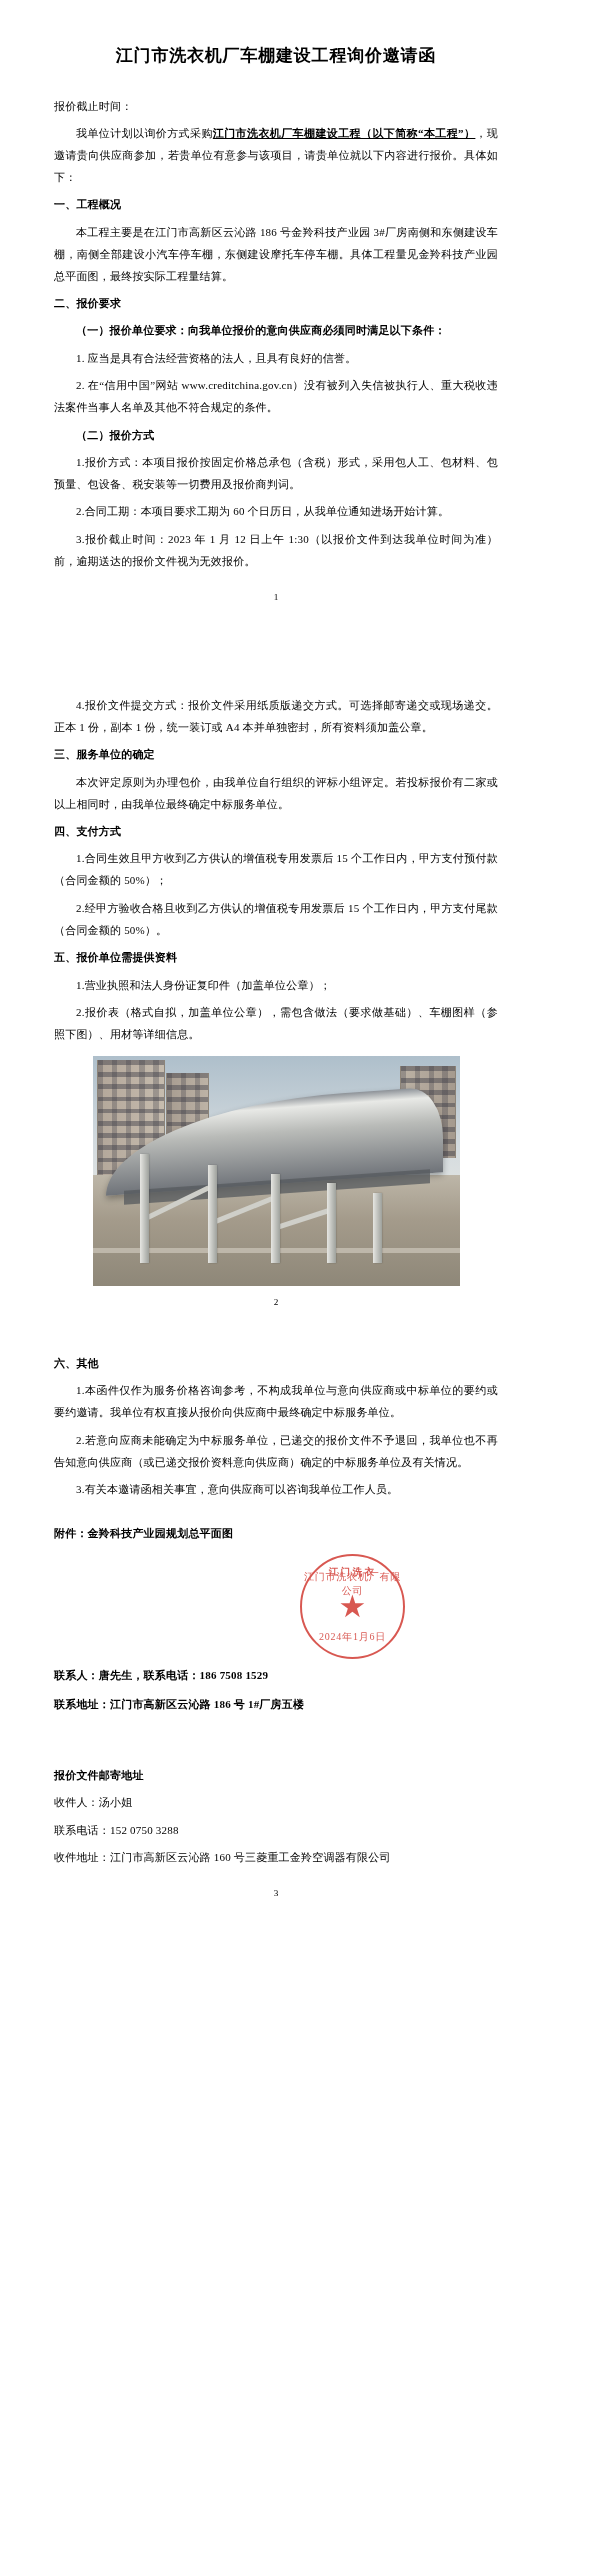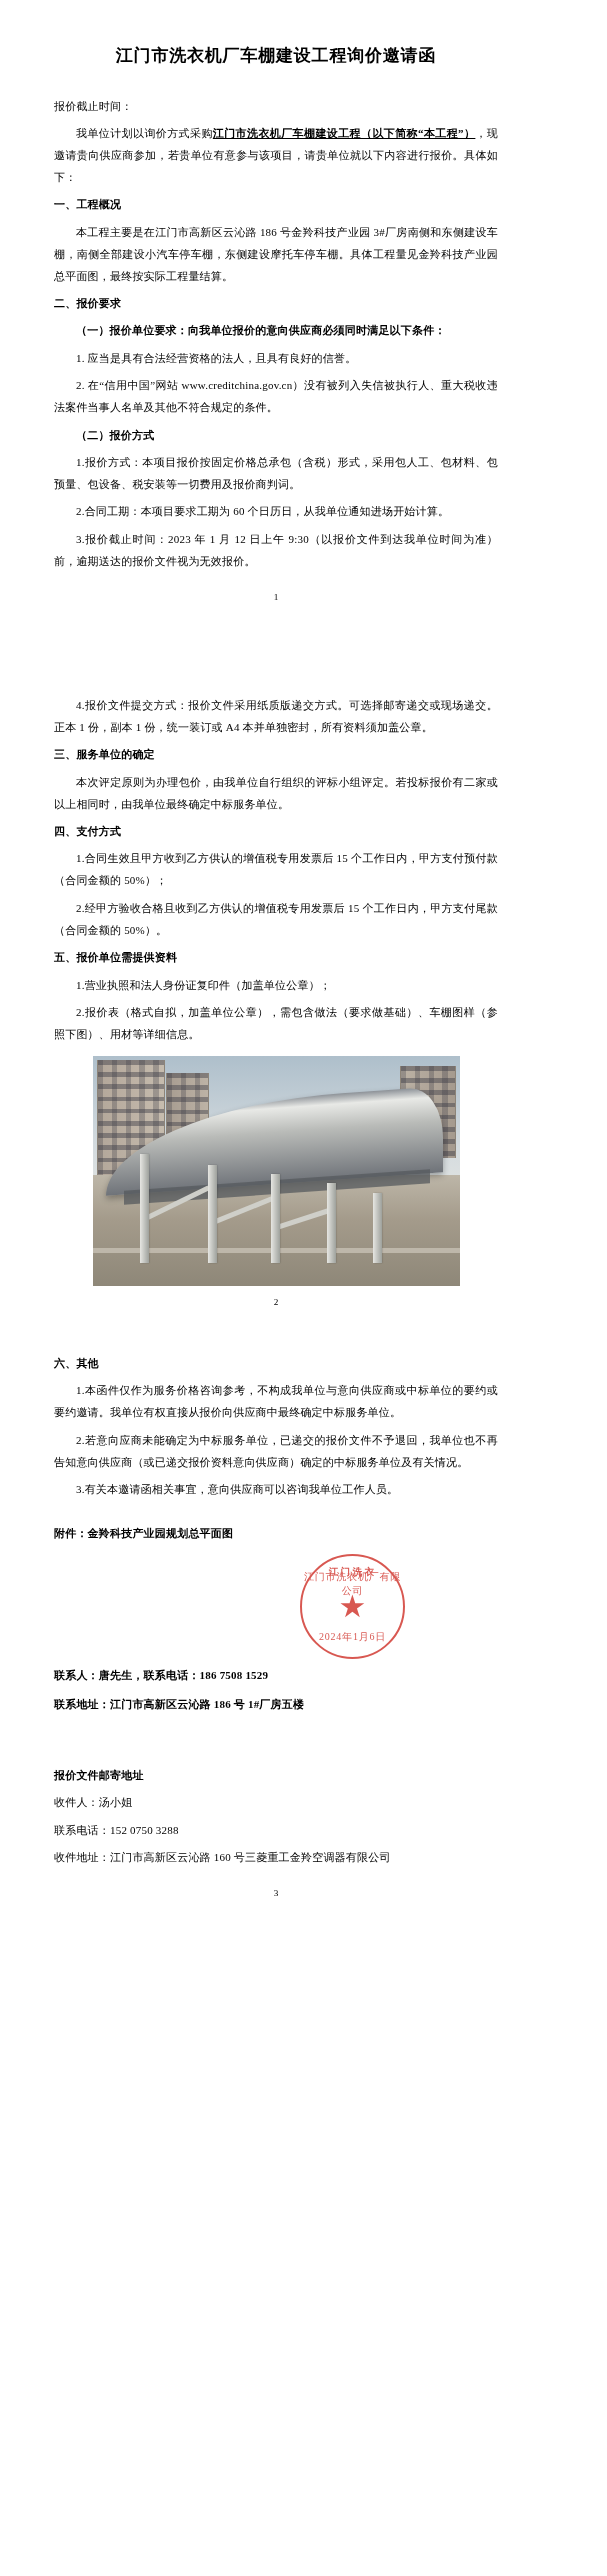--- a/index.html
+++ b/index.html
@@ -241,21 +241,21 @@
   <p class="bold">一、工程概况</p>
   <p class="indent">本工程主要是在江门市高新区云沁路 186 号金羚科技产业园 3#厂房南侧和东侧建设车棚，南侧全部建设小汽车停车棚，东侧建设摩托车停车棚。具体工程量见金羚科技产业园总平面图，最终按实际工程量结算。</p>
 
   <p class="bold">二、报价要求</p>
   <p class="indent bold">（一）报价单位要求：向我单位报价的意向供应商必须同时满足以下条件：</p>
   <p class="indent">1. 应当是具有合法经营资格的法人，且具有良好的信誉。</p>
   <p class="indent">2. 在“信用中国”网站 www.creditchina.gov.cn）没有被列入失信被执行人、重大税收违法案件当事人名单及其他不符合规定的条件。</p>
   <p class="indent bold">（二）报价方式</p>
   <p class="indent">1.报价方式：本项目报价按固定价格总承包（含税）形式，采用包人工、包材料、包预量、包设备、税安装等一切费用及报价商判词。</p>
   <p class="indent">2.合同工期：本项目要求工期为 60 个日历日，从我单位通知进场开始计算。</p>
-  <p class="indent">3.报价截止时间：2023 年 1 月 12 日上午 9:30（以报价文件到达我单位时间为准）前，逾期送达的报价文件视为无效报价。</p>
+  <p class="indent">3.报价截止时间：2023 年 1 月 12 日上午 1:30（以报价文件到达我单位时间为准）前，逾期送达的报价文件视为无效报价。</p>
 
   <div class="page-num">1</div>
 
   <div class="gap-lg"></div>
 
   <p class="indent">4.报价文件提交方式：报价文件采用纸质版递交方式。可选择邮寄递交或现场递交。正本 1 份，副本 1 份，统一装订或 A4 本并单独密封，所有资料须加盖公章。</p>
 
   <p class="bold">三、服务单位的确定</p>
   <p class="indent">本次评定原则为办理包价，由我单位自行组织的评标小组评定。若投标报价有二家或以上相同时，由我单位最终确定中标服务单位。</p>
 

